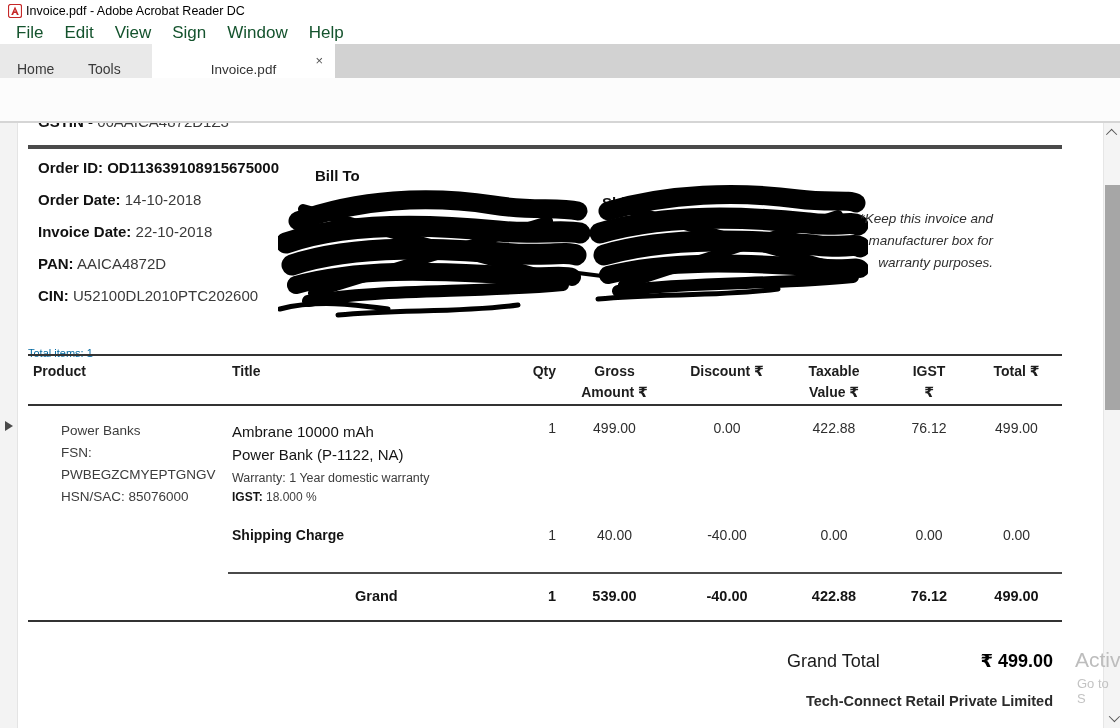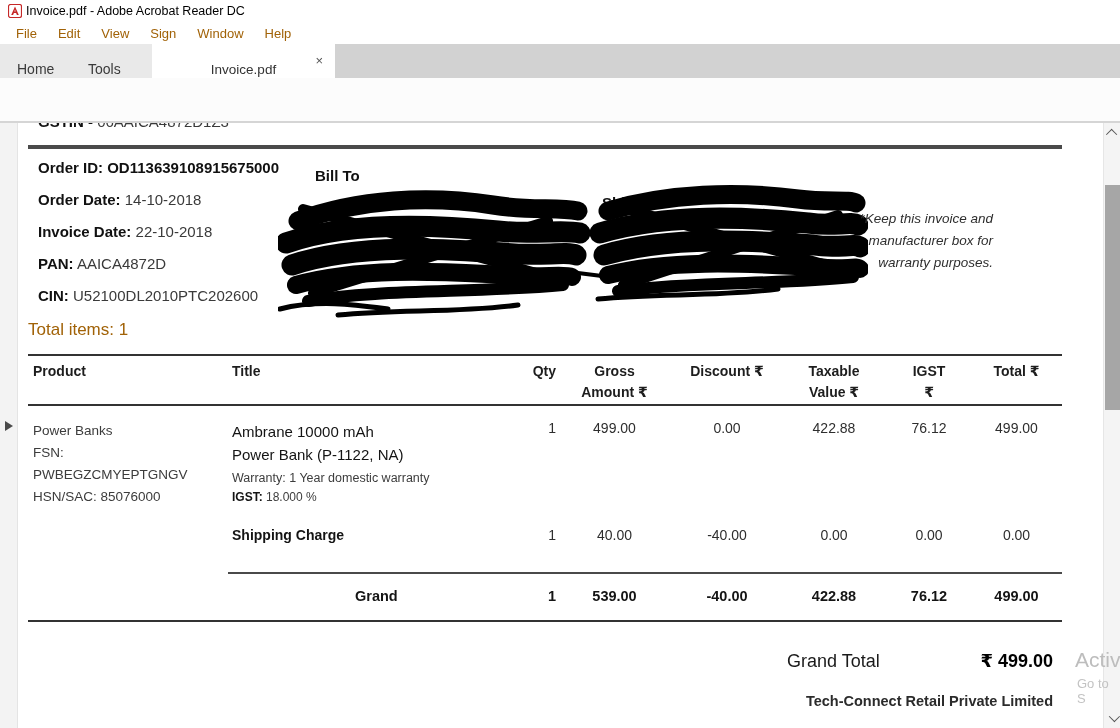--- a/index.html
+++ b/index.html
@@ -5,21 +5,21 @@
   * { margin:0; padding:0; box-sizing:border-box; }
   html,body { width:1120px; height:728px; overflow:hidden; background:#fff;
     font-family:"Liberation Sans","DejaVu Sans",sans-serif; }
 
   
   #titlebar { position:absolute; left:0; top:0; width:1120px; height:22px; background:#fff; }
   #titlebar .t-text { position:absolute; left:26px; top:4px; font-size:12.5px; color:#000; }
   #pdficon { position:absolute; left:8px; top:4px; width:14px; height:14px; }
 
   #menubar { position:absolute; left:0; top:22px; width:1120px; height:22px; background:#fff; display:flex; align-items:center; padding-left:8px; }
-  #menubar .menu-item { font-size:13px; color:#a16207; padding:2px 8px; margin-right:5px; cursor:default; }
+  #menubar .menu-item { font-size:17px; color:#14532d; padding:2px 8px; margin-right:5px; cursor:default; }
 
   #tabbar { position:absolute; left:0; top:44px; width:1120px; height:34px; background:#d2d2d2; }
   #tabbar .left-zone { position:absolute; left:0; top:0; width:152px; height:34px; background:#e9e9e9; }
   .apptab { position:absolute; top:0; height:50px; font-size:14px; color:#3a3a3a; display:flex; align-items:center; }
   #tab-home { left:17px; }
   #tab-tools { left:88px; }
   #tab-doc { left:152px; width:183px; background:#fff; justify-content:center; font-size:13.5px; color:#333; }
   #tab-doc .closex { position:absolute; right:12px; top:9px; font-size:13px; color:#555; line-height:15px; }
 
   #toolbar { position:absolute; left:0; top:78px; width:1120px; height:45px; background:#fcfcfc; border-bottom:2px solid #d5d5d5; }
@@ -56,38 +56,38 @@
   .frow .lbl { font-weight:bold; color:#111; }
   .frow .val { color:#3a3a3a; }
   .frow.boldval .val { font-weight:bold; color:#111; }
 
   .addr-head { position:absolute; top:44px; font-size:15px; font-weight:bold; color:#111; }
   #billto { left:297px; } #shipto { left:584px;margin-top:27px; }
   #scribbles { position:absolute; left:260px; top:58px; }
 
   #note { position:absolute; left:755px; top:85px; width:220px; text-align:right; font-style:italic; font-size:13.5px; line-height:22px; color:#2e2e2e; }
 
-  #totalitems { position:absolute; left:10px; top:197px; font-size:17px; color:#a16207; }
+  #totalitems { position:absolute; left:10px; top:224px; font-size:11px; color:#0369a1; }
 
   .tgrid { position:absolute; left:10px; width:1034px; display:grid; grid-template-columns:200px 292px 36px 117px 108px 106px 84px 91px; }
   .tgrid > div { font-size:14px; color:#2e2e2e; }
   .c-prod { padding-left:5px; text-align:left; }
   .c-title { padding-left:4px; text-align:left; }
   .c-qty { text-align:right; }
   .c-num { text-align:center; }
 
   #thead { top:238px; font-weight:bold; }
   #thead > div { font-size:14px; color:#1d1d1d; font-weight:bold; line-height:21px; }
   .wrapspan { display:inline-block; }
   .w-gross { max-width:85px; } .w-tax { max-width:75px; } .w-igst { max-width:45px; }
   #hline-top { top:231px; height:2.2px; background:#333; }
   #hline-bot { top:281px; height:2.2px; background:#333; }
 
   #row1 { top:297px; }
-  #row1 .c-prod { font-size:13.5px; line-height:22px; color:#3c3c3c; }
+  #row1 .c-prod { font-size:13.5px; line-height:22px; color:#3c3c3c;margin-left:28px; }
   #row1 .c-title .t1 { font-size:15px; font-weight:normal; line-height:23px; color:#141414; }
   #row1 .c-title .warr { font-size:12.5px; line-height:20px; color:#3c3c3c; margin-top:2px; }
   #row1 .c-title .igstl { font-size:12px; line-height:19px; color:#141414; font-weight:bold; }
   #row1 .c-title .igstv { font-weight:normal; color:#3c3c3c; }
   #row2 { top:404px; }
   #row2 .c-title { font-weight:bold; font-size:14px; color:#141414; }
 
   #subsep { position:absolute; left:210px; top:449px; width:834px; height:2px; background:#4a4a4a; }
   #totrow { top:465px; }
   #totrow > div { font-weight:bold; font-size:14.5px; color:#141414; }

